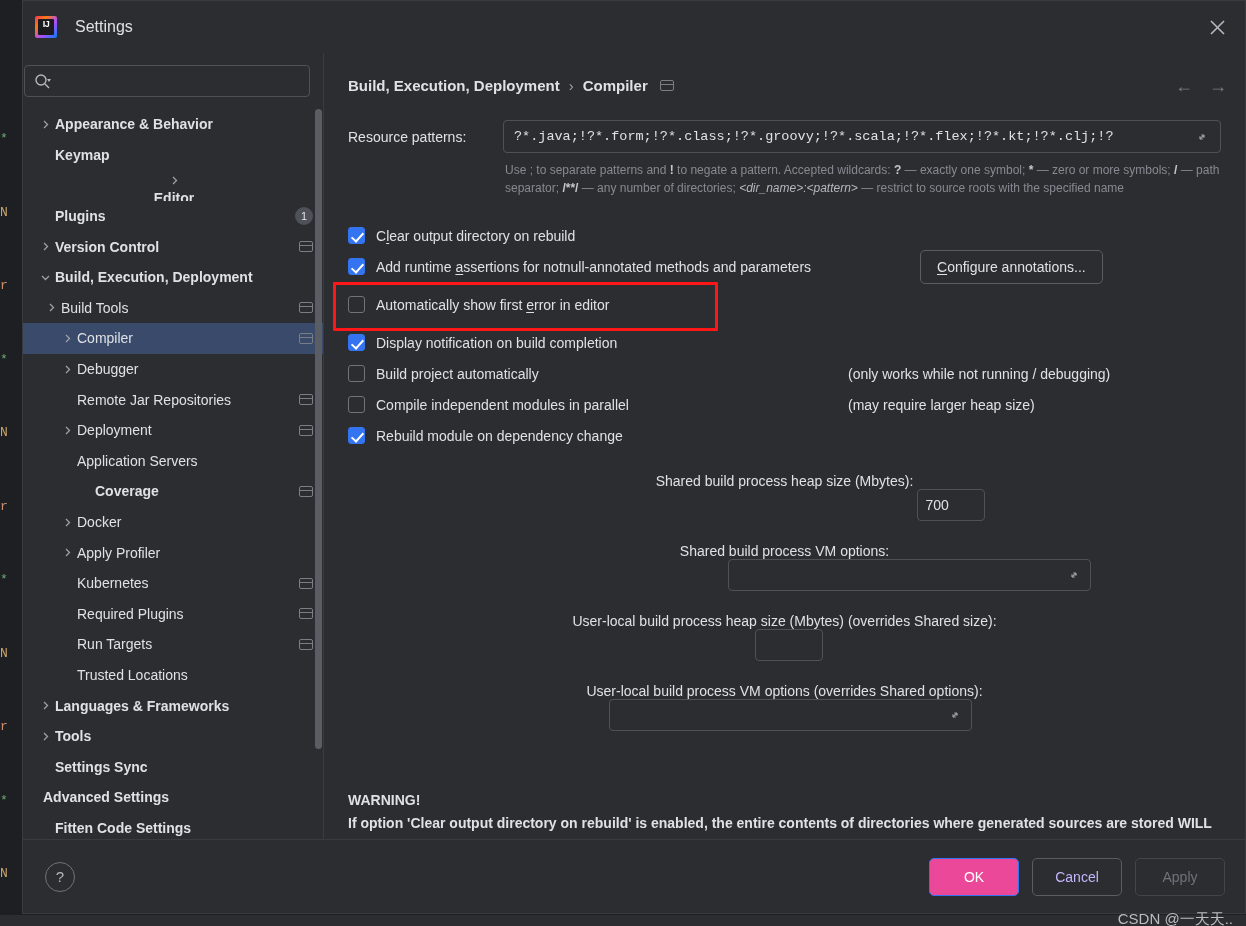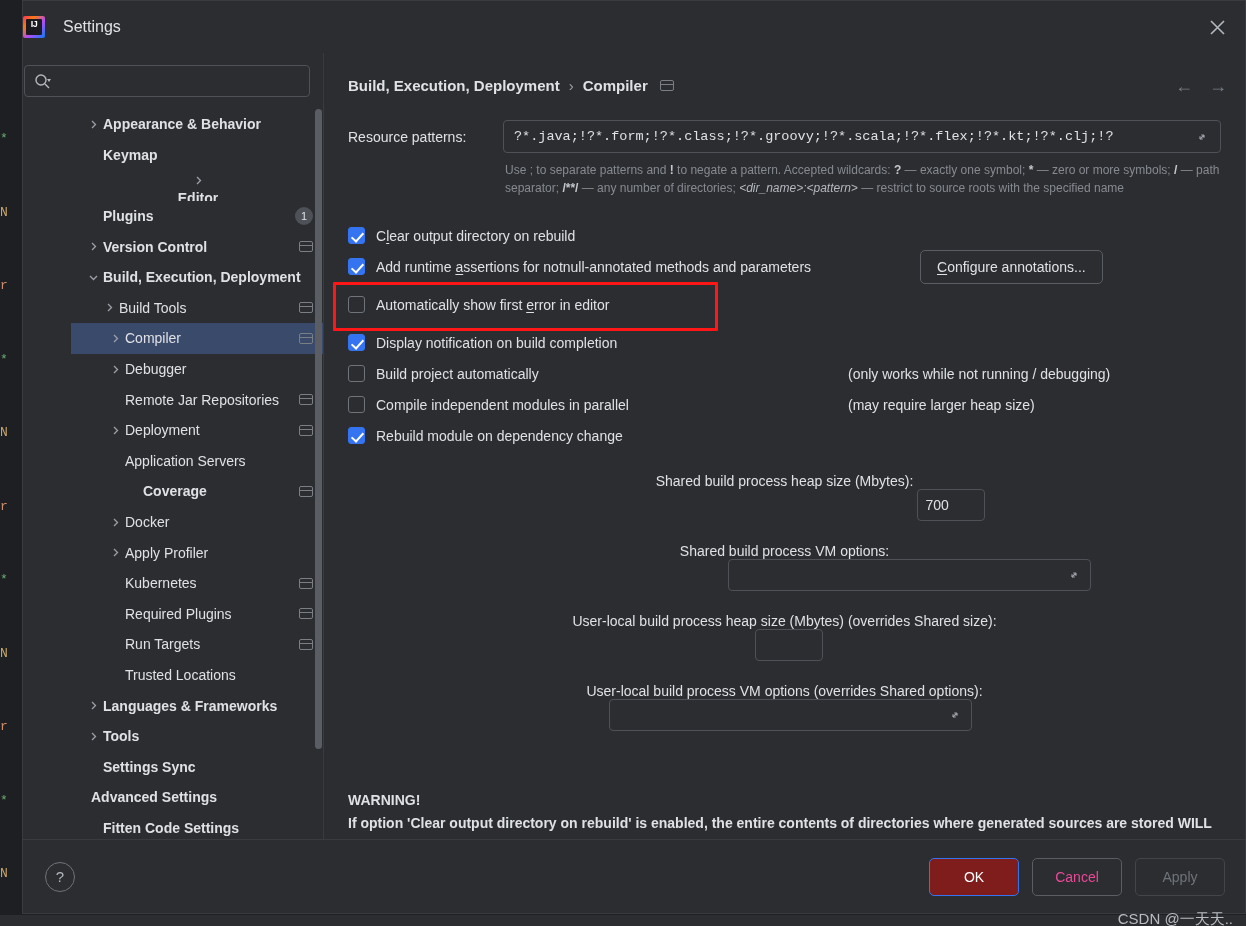--- a/index.html
+++ b/index.html
@@ -56,21 +56,21 @@
   }
 
   
   .titlebar {
     height: 52px; flex: 0 0 52px;
     display: flex; align-items: center;
     background: #2b2d30;
     position: relative;
   }
   .ij-logo {
-    margin-left: 0;
+    margin-left: 12px;
     width: 22px; height: 22px;
     position: relative;
     flex: 0 0 22px;
   }
   .ij-logo .sq {
     position: absolute; inset: 0;
     background: linear-gradient(135deg,#fe315d 0%, #f97a12 28%, #b24cf7 58%, #087cfa 100%);
     border-radius: 2px;
   }
   .ij-logo .inner {
@@ -131,21 +131,20 @@
     color: #dfe1e5; font-size: 13px;
     font-family: "Liberation Sans", sans-serif;
     padding-left: 6px;
   }
 
   .tree {
     flex: 1 1 auto;
     overflow: hidden;
     position: relative;
     padding-top: 2px;
-    margin-left: 48px;
   }
   .tree-item {
     height: 30.6px;
     display: flex; align-items: center;
     padding-right: 10px;
     cursor: pointer;
     position: relative;
     color: #dfe1e5;
     font-size: 14px;
     white-space: nowrap;
@@ -380,22 +379,22 @@
   }
   .btn {
     height: 38px;
     min-width: 90px;
     border-radius: 5px;
     font-size: 14px;
     display: flex; align-items: center; justify-content: center;
     cursor: pointer;
     font-family: "Liberation Sans", sans-serif;
   }
-  .btn-primary { background: #7f1d1d; color: #fff; border: 1px solid #3574f0; }
-  .btn-secondary { background: #2b2d30; color: #ec4899; border: 1px solid #5a5d63; }
+  .btn-primary { background: #ec4899; color: #fff; border: 1px solid #3574f0; }
+  .btn-secondary { background: #2b2d30; color: #c4b5fd; border: 1px solid #5a5d63; }
   .btn-disabled { background: #2b2d30; color: #6f737a; border: 1px solid #43454a; }
 
   .watermark {
     position: absolute;
     right: 12px; bottom: -16px;
     color: #b9bcc2;
     font-size: 15px;
     white-space: nowrap;
   }
 </style>
@@ -503,21 +502,21 @@
             <span class="proj-icon"></span>
           </div>
           <div class="tree-item bold" style="padding-left: 12px;">
             <span class="twisty">
               <svg width="11" height="11" viewBox="0 0 11 11">
                 <path d="M2 4 L5.5 7.5 L9 4" stroke="#9da0a8" stroke-width="1.3" fill="none"></path>
               </svg>
             </span>
             <span class="lbl">Build, Execution, Deployment</span>
           </div>
-          <div class="tree-item" style="padding-left: 28px;">
+          <div class="tree-item" style="padding-left: 18px;">
             <span class="twisty">
               <svg width="11" height="11" viewBox="0 0 11 11">
                 <path d="M4 2 L7.5 5.5 L4 9" stroke="#9da0a8" stroke-width="1.3" fill="none"></path>
               </svg>
             </span>
             <span class="lbl">Build Tools</span>
             <span class="proj-icon"></span>
           </div>
           <div class="tree-item selected" style="padding-left: 34px;">
             <span class="twisty">

